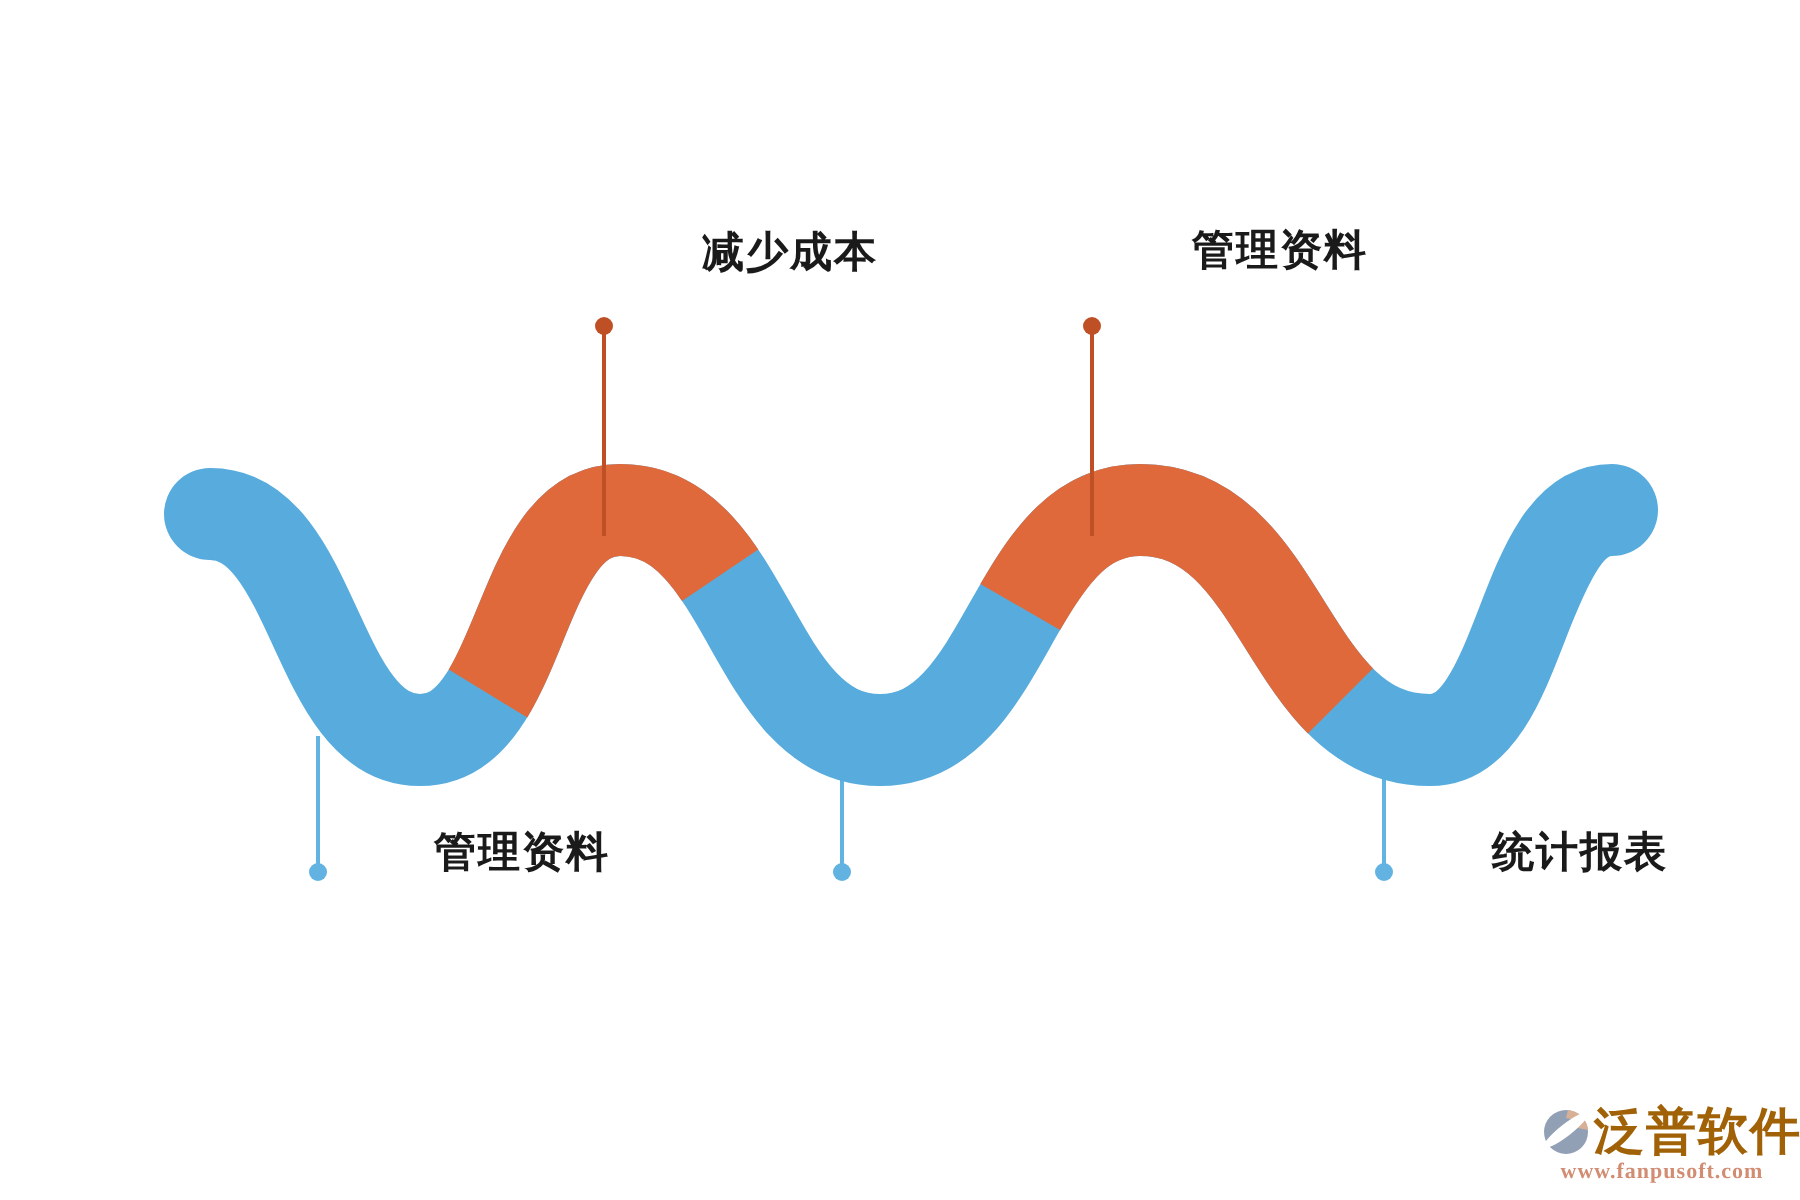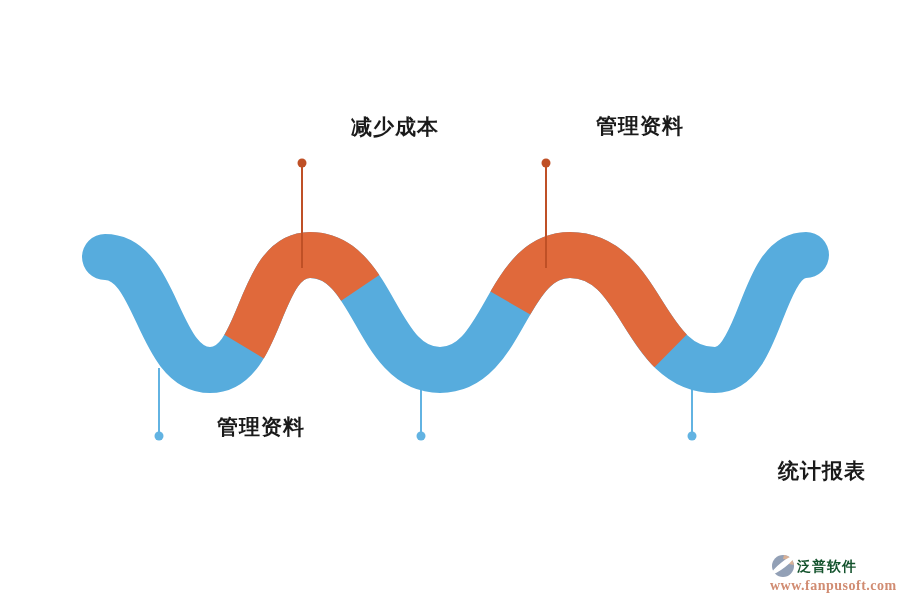--- a/index.html
+++ b/index.html
@@ -32,45 +32,45 @@
     line-height: 22px;
     font-weight: bold;
     color: #1a1a1a;
     letter-spacing: 1px;
     white-space: nowrap;
   }
   .label-top-1    { left: 395px; top: 116px; }
   .label-top-2    { left: 640px; top: 115px; }
   .label-bottom-1 { left: 261px; top: 416px; }
   .label-bottom-2 { left: 518px; top: 417px; }
-  .label-bottom-3 { left: 822px; top: 416px; margin-top: 44px; }
+  .label-bottom-3 { left: 790px; top: 416px; }
   .watermark {
     position: absolute;
     left: 770px;
     top: 552px;
     width: 122px;
     text-align: center;
   }
   .watermark-row {
     display: flex;
     align-items: center;
     justify-content: flex-start;
   }
   .brand-icon-svg { display: block; flex: 0 0 auto; }
   .brand-name {
-    font-size: 14px;
+    font-size: 25px;
     line-height: 24px;
     font-weight: bold;
-    color: #14532d;
+    color: #a16207;
     white-space: nowrap;
     letter-spacing: 1px;
   }
   .brand-url {
     font-family: "Liberation Serif", "DejaVu Serif", serif;
-    font-size: 14px;
+    font-size: 11px;
     line-height: 12px;
     font-weight: bold;
     color: #d18c72;
     letter-spacing: 0.5px;
     margin-top: 1px;
     white-space: nowrap;
   }
 </style>
 </head>
 <body>

